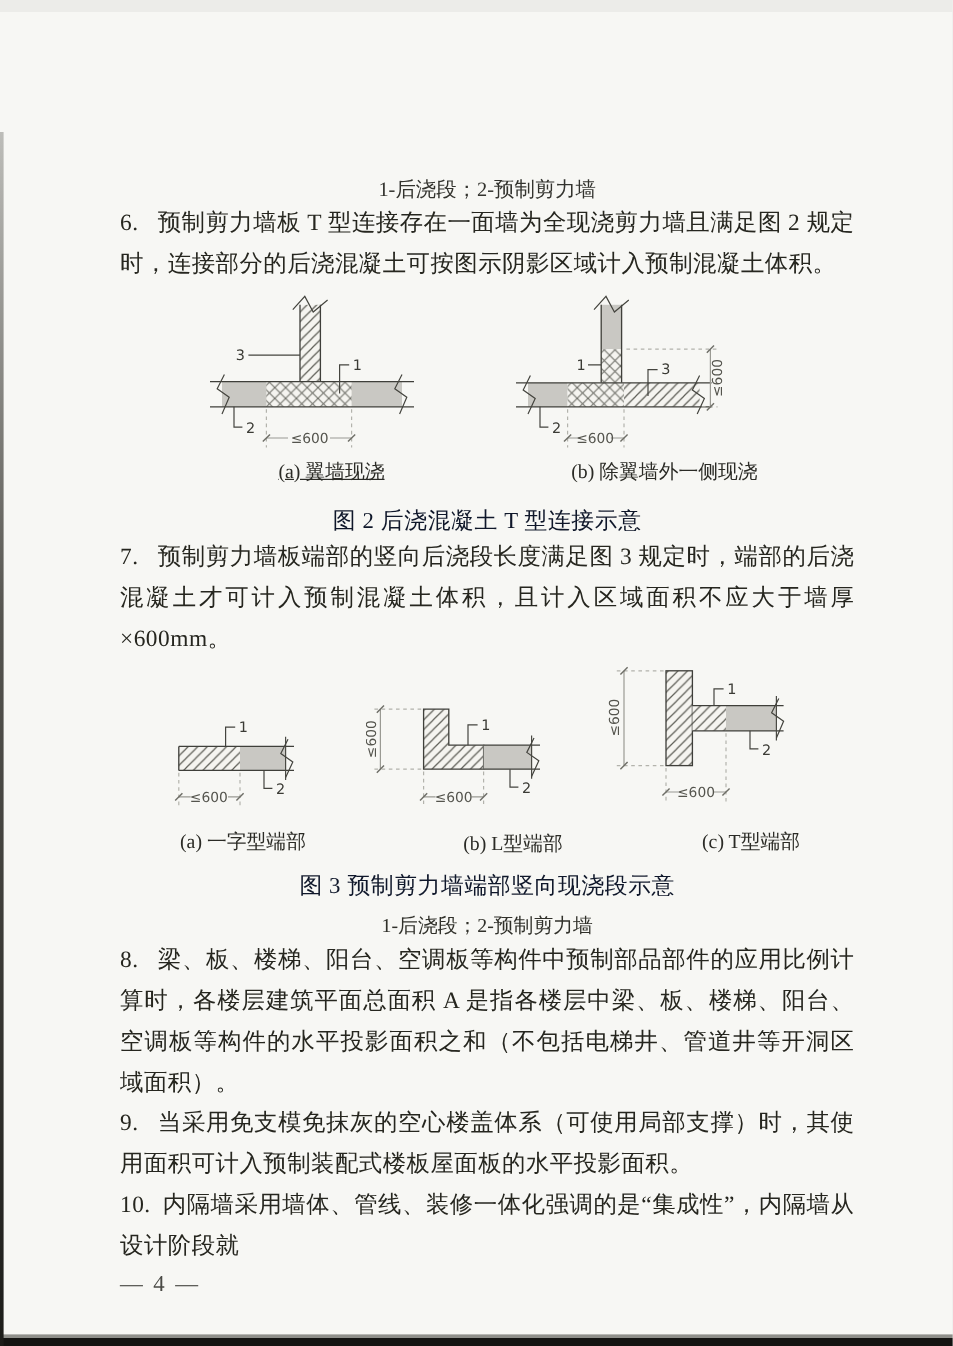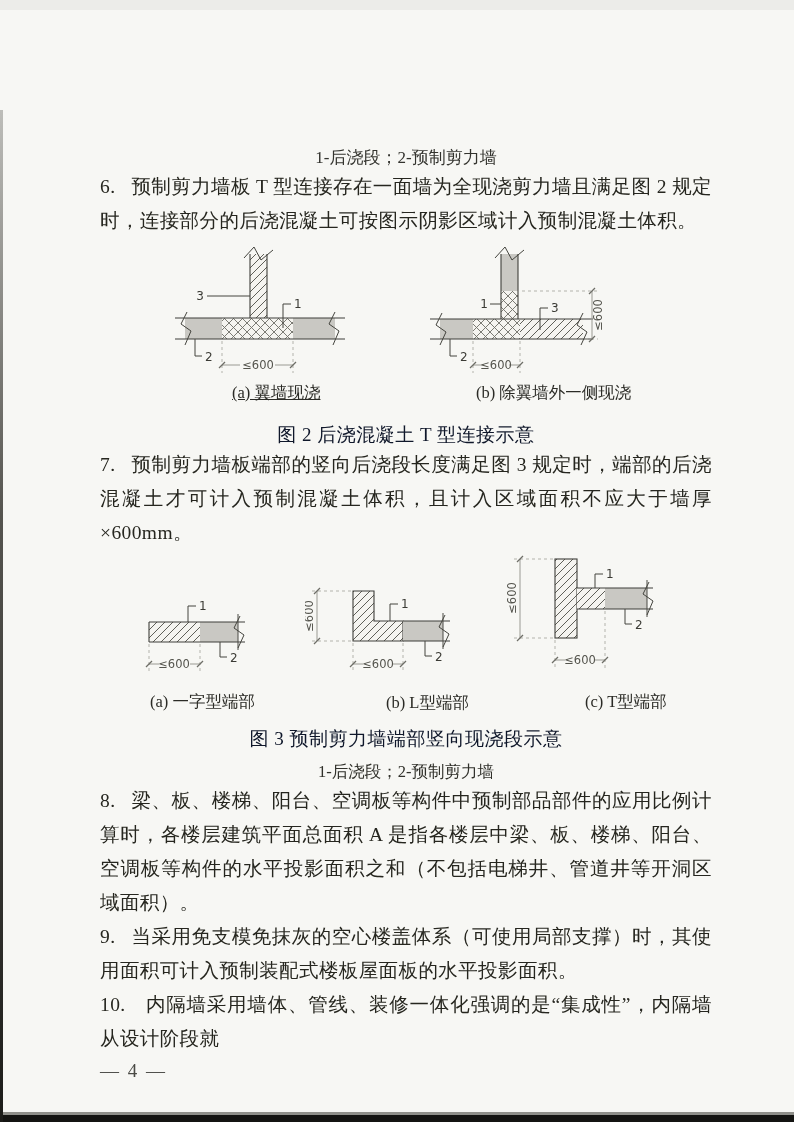--- a/index.html
+++ b/index.html
@@ -268,21 +268,21 @@
       <div class="sub-caption cap-f3c">(c) T型端部</div>
     </div>
 
     <div class="fig-title" style="">图 3 预制剪力墙端部竖向现浇段示意</div>
     <div class="fig-legend" style="margin-top:8px">1-后浇段；2-预制剪力墙</div>
 
     <p class="para mt8"><span class="num">8.</span><span>梁、板、楼梯、阳台、空调板等构件中预制部品部件的应用比例计算时，各楼层建筑平面总面积 A 是指各楼层中梁、板、楼梯、阳台、空调板等构件的水平投影面积之和（不包括电梯井、管道井等开洞区域面积）。</span></p>
 
     <p class="para"><span class="num">9.</span><span>当采用免支模免抹灰的空心楼盖体系（可使用局部支撑）时，其使用面积可计入预制装配式楼板屋面板的水平投影面积。</span></p>
 
-    <p class="para"><span class="num" style="margin-right:20px">10.</span><span>内隔墙采用墙体、管线、装修一体化强调的是“集成性”，内隔墙从设计阶段就</span></p>
+    <p class="para"><span class="num" style="margin-right:10px">10.</span><span>内隔墙采用墙体、管线、装修一体化强调的是“集成性”，内隔墙从设计阶段就</span></p>
 
     <div class="page-number">— 4 —</div>
 
   </div>
 
   <div class="scan-bottom-soft"></div>
   <div class="scan-bottom"></div>
   <div class="scan-left"></div>
 </div>
 

